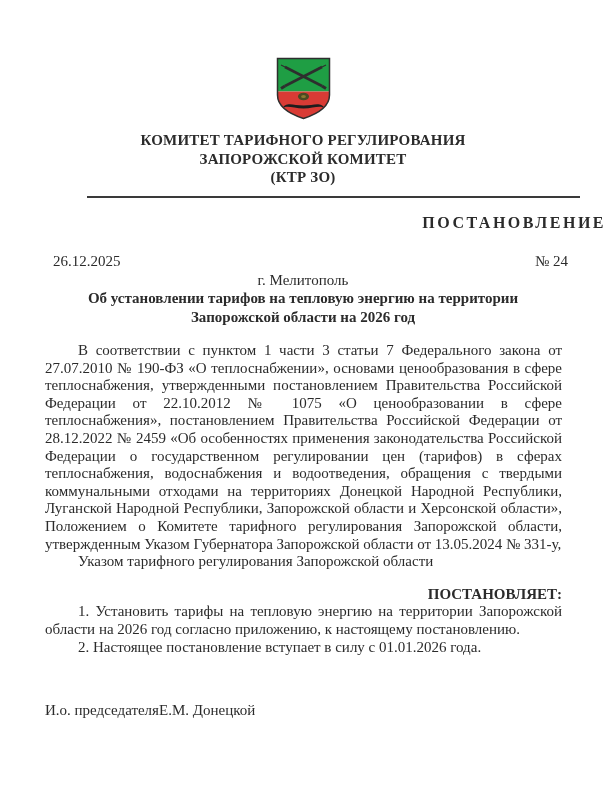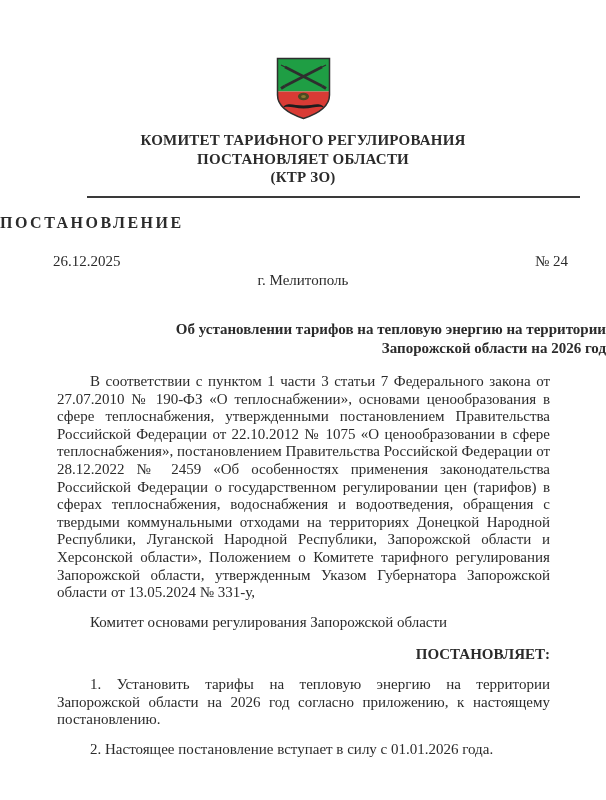--- a/index.html
+++ b/index.html
@@ -29,49 +29,48 @@
   }
 
   .rule {
     height: 2.5px;
     background: #3a3a3a;
     margin: 9px 26px 0 87px;
   }
 
   .doc-type {
     margin-top: 16px;
-    text-align: left;
+    text-align: right;
     font-weight: bold;
     font-size: 16px;
     letter-spacing: 2.5px;
   }
 
   .date-row {
     display: flex;
     justify-content: space-between;
     margin: 21px 38px 0 53px;
     font-size: 15px;
   }
 
   .city { text-align: center; font-size: 15px; margin-top: 2px; }
 
   .title {
-    margin-top: 31px;
-    text-align: right;
+    text-align: center;
     font-weight: bold;
     font-size: 15px;
     line-height: 18.5px;
   }
 
   .bodytext {
     margin: 16px 44px 0 45px;
     font-size: 15px;
     line-height: 17.6px;
   }
-  .bodytext p { margin: 12px; }
+  .bodytext p { margin: 0; }
   p.preamble { text-align: justify; text-indent: 33px; }
   p.authority { text-align: left; text-indent: 33px; }
   p.resolves { font-weight: bold; text-indent: 33px; margin-top: 15px; text-align: right; }
   p.item { text-align: justify; text-indent: 33px; }
 
   .sig-row {
     display: flex;
     justify-content: flex-start;
     margin: 46px 61px 0 45px;
     font-size: 15px;
@@ -108,21 +107,21 @@
         </g>
 
         <path d="M6,52 C10,44 17,48.5 27.5,48.5 C38,48.5 45,44 49,52 C45,47.5 38,51.5 27.5,51.5 C17,51.5 10,47.5 6,52 Z" fill="#1d1d1d"></path>
       </g>
       <path class="emblem-outline" d="M1.5,1.5 H53.5 V38 Q53.5 53 27.5,61.5 Q1.5 53 1.5,38 Z"></path>
     </svg>
   </div>
 
   <div class="org-name">
     <div>КОМИТЕТ ТАРИФНОГО РЕГУЛИРОВАНИЯ</div>
-    <div>ПОСТАНОВЛЯЕТ ОБЛАСТИ</div>
+    <div>ЗАПОРОЖСКОЙ КОМИТЕТ</div>
     <div>(КТР ЗО)</div>
   </div>
 
   <div class="rule"></div>
 
   <div class="doc-type">ПОСТАНОВЛЕНИЕ</div>
 
   <div class="date-row">
     <span>26.12.2025</span>
     <span>№ 24</span>
@@ -130,21 +129,21 @@
 
   <div class="city">г. Мелитополь</div>
 
   <div class="title">
     <div>Об установлении тарифов на тепловую энергию на территории</div>
     <div>Запорожской области на 2026 год</div>
   </div>
 
   <div class="bodytext">
     <p class="preamble">В соответствии с пунктом 1 части 3 статьи 7 Федерального закона от 27.07.2010 № 190-ФЗ «О теплоснабжении», основами ценообразования в сфере теплоснабжения, утвержденными постановлением Правительства Российской Федерации от 22.10.2012 № 1075 «О ценообразовании в сфере теплоснабжения», постановлением Правительства Российской Федерации от 28.12.2022 № 2459 «Об особенностях применения законодательства Российской Федерации о государственном регулировании цен (тарифов) в сферах теплоснабжения, водоснабжения и водоотведения, обращения с твердыми коммунальными отходами на территориях Донецкой Народной Республики, Луганской Народной Республики, Запорожской области и Херсонской области», Положением о Комитете тарифного регулирования Запорожской области, утвержденным Указом Губернатора Запорожской области от 13.05.2024 № 331-у,</p>
-    <p class="authority">Комитет основами регулирования Запорожской области</p>
+    <p class="authority">Указом тарифного регулирования Запорожской области</p>
     <p class="resolves">ПОСТАНОВЛЯЕТ:</p>
     <p class="item">1. Установить тарифы на тепловую энергию на территории Запорожской области на 2026 год согласно приложению, к настоящему постановлению.</p>
     <p class="item">2. Настоящее постановление вступает в силу с 01.01.2026 года.</p>
   </div>
 
   <div class="sig-row">
     <span>И.о. председателя</span>
     <span>Е.М. Донецкой</span>
   </div>
 

